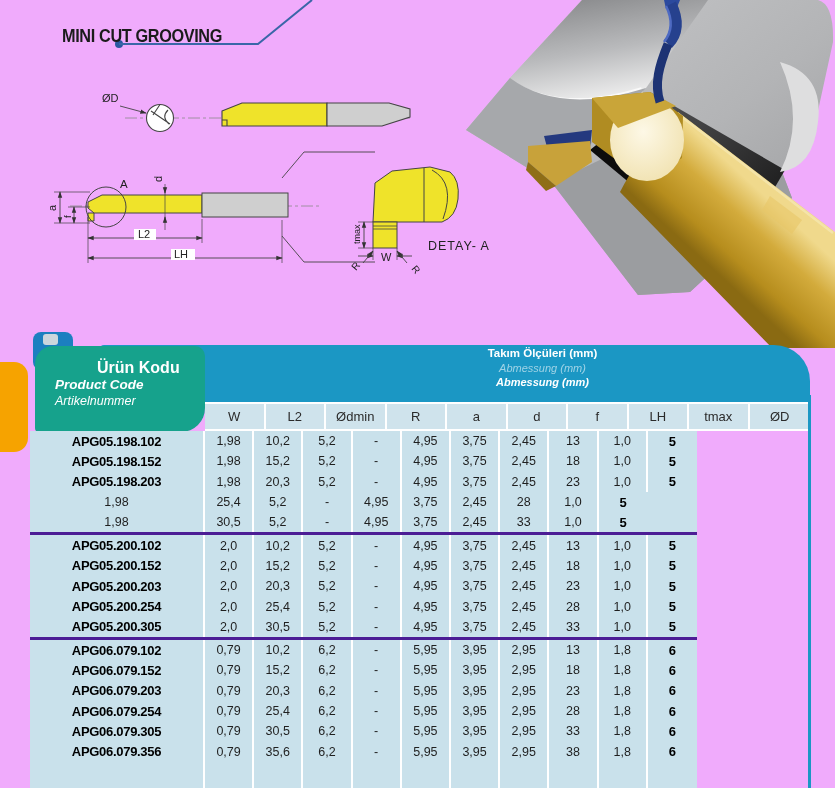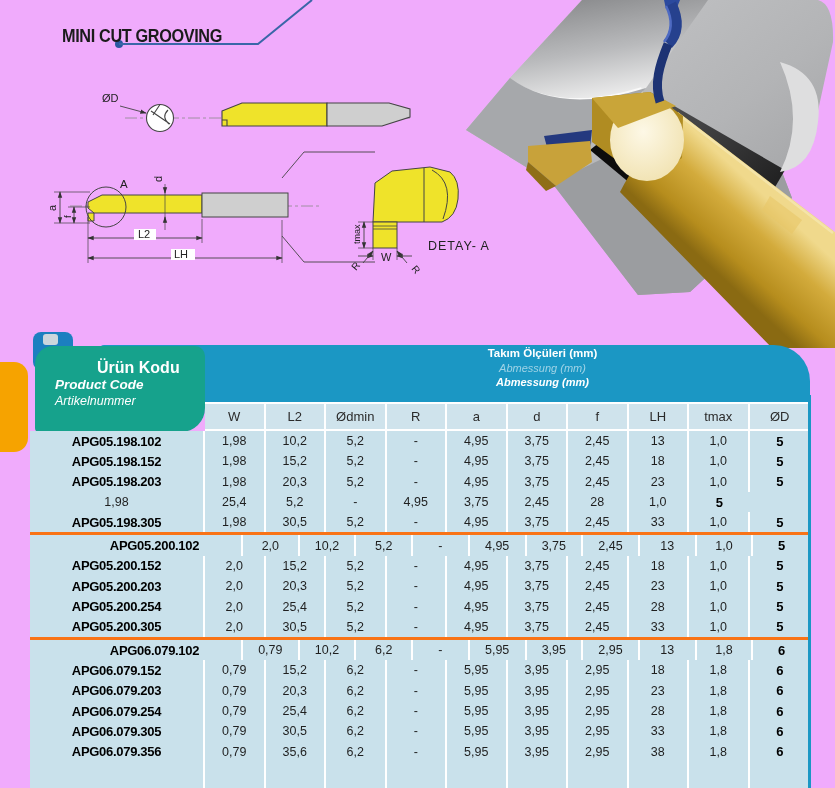--- a/index.html
+++ b/index.html
@@ -31,23 +31,23 @@
             line-height:17px;}
   .greenbox .l1{font-weight:bold;font-size:16px;margin-left:42px;}
   .greenbox .l2{font-weight:bold;font-style:italic;font-size:13.5px;}
   .greenbox .l3{font-style:italic;font-size:12.5px;}
   .strip{position:absolute;left:175px;top:57px;width:605px;height:29px;box-sizing:border-box;
          display:grid;grid-template-columns:repeat(10,1fr);background:var(--strip);
          border-top:2px solid #fff;border-bottom:2px solid #fff;}
   .strip .hcell{border-right:2px solid #fff;text-align:center;line-height:25px;
                 font-size:13px;color:#2b2b2b;box-sizing:border-box;}
   .strip .hcell:last-child{border-right:none;}
-  .tbody{position:absolute;left:0;top:86px;width:780px;height:357px;background:var(--row);}
+  .tbody{position:absolute;left:0;top:86px;width:667px;height:357px;background:var(--row);}
   .trow{display:grid;grid-template-columns:175px repeat(10,1fr);height:20.3px;box-sizing:border-box;}
-  .trow.group-start{border-top:3px solid #f97316;height:23.3px;padding-left:38px;}
+  .trow.group-start{border-top:3px solid #4c1d95;height:23.3px;}
   .trow.filler{height:40px;}
   .tcell{border-right:2px solid #fff;text-align:center;font-size:12.5px;color:#1f1f1f;
          box-sizing:border-box;display:flex;align-items:center;justify-content:center;}
   .tcell:last-child{border-right:none;}
   .tcell.code{font-weight:bold;font-size:13px;color:#000;letter-spacing:-0.3px;}
   .tcell.od{font-weight:bold;color:#000;font-size:13px;}
   .right-border{position:absolute;right:-1px;top:50px;bottom:0;width:3px;background:var(--band);}
   svg text{font-family:"Liberation Sans",sans-serif;}
 </style>
 </head>
@@ -266,21 +266,20 @@
           <div class="tcell">5,2</div>
           <div class="tcell">-</div>
           <div class="tcell">4,95</div>
           <div class="tcell">3,75</div>
           <div class="tcell">2,45</div>
           <div class="tcell">28</div>
           <div class="tcell">1,0</div>
           <div class="tcell od">5</div>
         </div>
         <div class="trow">
-          <div class="tcell code">APG05.198.305</div>
           <div class="tcell">1,98</div>
           <div class="tcell">30,5</div>
           <div class="tcell">5,2</div>
           <div class="tcell">-</div>
           <div class="tcell">4,95</div>
           <div class="tcell">3,75</div>
           <div class="tcell">2,45</div>
           <div class="tcell">33</div>
           <div class="tcell">1,0</div>
           <div class="tcell od">5</div>

